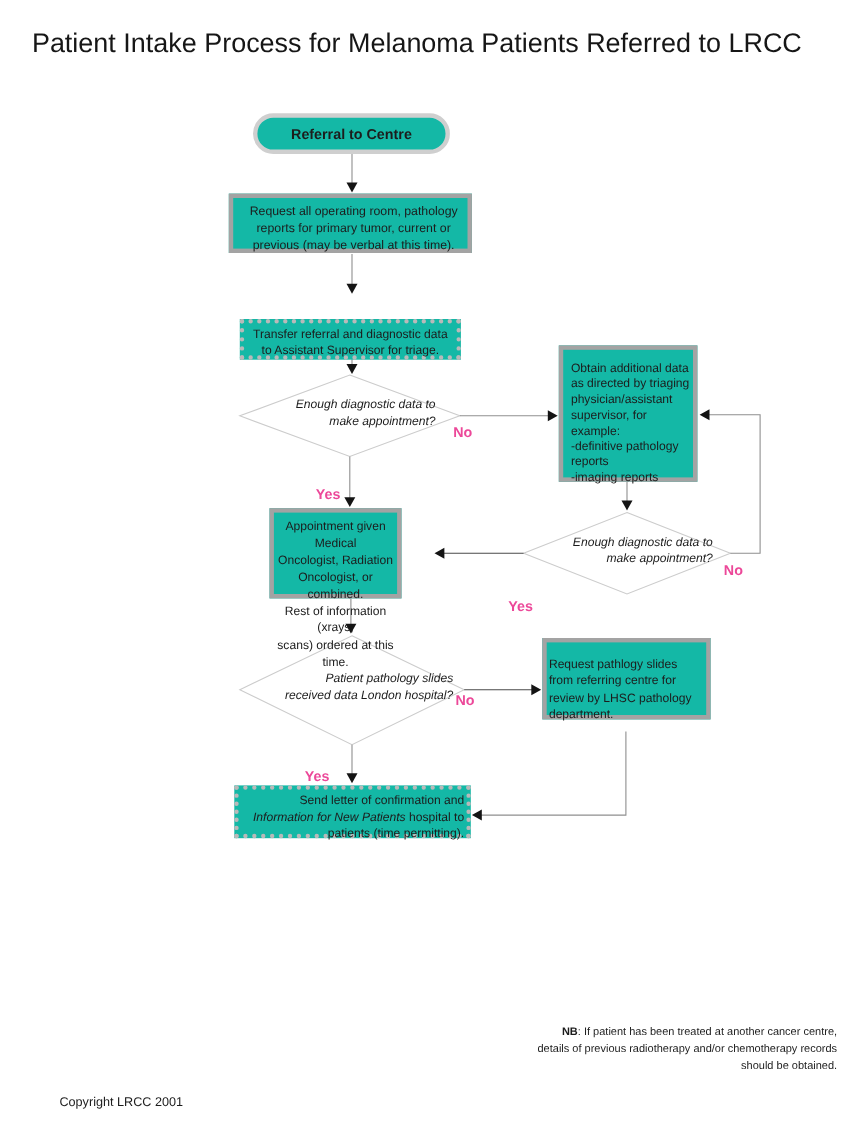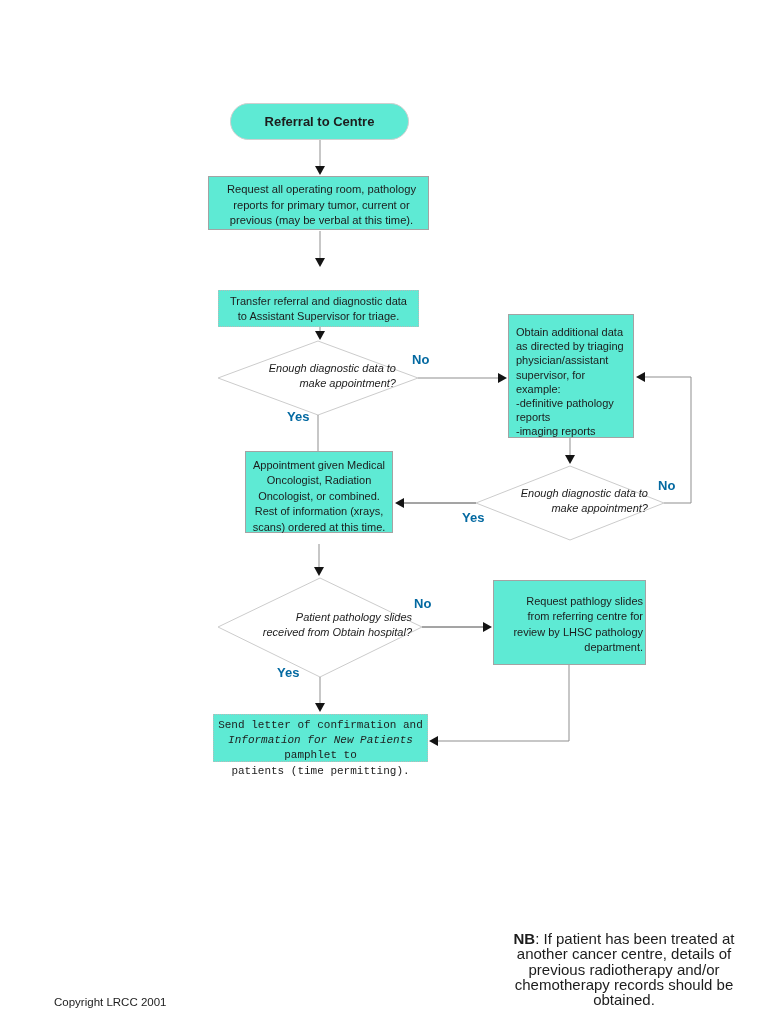--- a/index.html
+++ b/index.html
@@ -2,52 +2,53 @@
 <html><head>
 <meta charset="utf-8">
 <style>
   html,body { margin:0; padding:0; }
   body { width:770px; height:1024px; background:#ffffff; position:relative;
          font-family:"Liberation Sans","DejaVu Sans",sans-serif; color:#1c1c1c; overflow:hidden; }
   .canvas { position:absolute; left:0; top:0; width:770px; height:1024px; }
   .title { position:absolute; left:29px; top:26px; font-size:24.5px; font-weight:400;
            color:#161616; letter-spacing:0px; white-space:nowrap; }
   svg.wires { position:absolute; left:0; top:0; z-index:0; }
-  .node { position:absolute; box-sizing:border-box; background:#5eead4; border:1px solid #a3a3a3;
+  .node { position:absolute; box-sizing:border-box; background:#14b8a6; border:4px solid #a3a3a3;
           font-size:11px; line-height:15.2px; white-space:pre-line; z-index:2; }
   .start { left:230px; top:103px; width:179px; height:37px; border-radius:18.5px;
            display:flex; align-items:center; justify-content:center;
            font-weight:bold; font-size:13px; white-space:normal; border-color:#cfcfcf; }
   .b-request   { left:208px; top:176px; width:221px; height:54px; padding:5px 4px 0 10px; text-align:center; line-height:15.5px; font-size:11.2px; }
   .b-transfer  { left:218px; top:268px; width:201px; height:37px; padding:3px 2px 0 2px; text-align:center; border-style:dotted; border-color:#b9b9b9;margin-top:22px; }
   .b-obtain    { left:508px; top:314px; width:126px; height:124px; padding:10px 2px 0 7px; text-align:left; line-height:14.2px; }
-  .b-appt      { left:245px; top:451px; width:148px; height:82px; padding:6px 1px 0 1px; text-align:center; line-height:15.4px; }
-  .b-reqslides { left:493px; top:580px; width:153px; height:85px; padding:13px 2px 0 2px; text-align:right; line-height:15.4px; }
-  .b-send      { left:213px; top:714px; width:215px; height:48px; padding:3px 2px 0 2px; text-align:center; border-style:dotted; border-color:#b9b9b9; white-space:normal;font-family:Liberation Mono, monospace; }
+  .b-appt      { left:245px; top:462px; width:120px; height:82px; padding:6px 1px 0 1px; text-align:center; line-height:15.4px; }
+  .b-reqslides { left:493px; top:580px; width:153px; height:74px; padding:13px 2px 0 2px; text-align:left; line-height:15.4px; }
+  .b-send      { left:213px; top:714px; width:215px; height:48px; padding:3px 2px 0 2px; text-align:right; border-style:dotted; border-color:#b9b9b9; white-space:normal; }
   .dtext { position:absolute; z-index:2; text-align:right; font-style:italic; font-size:11px;
            line-height:15px; white-space:pre-line; }
   .d1t { left:240px; top:361px; width:156px; }
   .d2t { left:492px; top:486px; width:156px; }
   .d3t { left:228px; top:610px; width:184px; }
-  .blabel { position:absolute; z-index:2; font-weight:bold; font-size:13px; color:#0369a1; }
+  .blabel { position:absolute; z-index:2; font-weight:bold; font-size:13px; color:#ec4899;margin-top:33px; }
   .no1  { left:412px; top:352px; }
   .yes1 { left:287px; top:409px; }
   .no2  { left:658px; top:478px; }
   .yes2 { left:462px; top:510px; }
   .no3  { left:414px; top:596px; }
   .yes3 { left:277px; top:665px; }
-  .nb-note { position:absolute; left:487px; top:931px; width:274px; text-align:center;
-             font-size:15px; line-height:15.3px; color:#1c1c1c; z-index:2; }
+  .nb-note { position:absolute; left:487px; top:931px; width:274px; text-align:right;
+             font-size:10px; line-height:15.3px; color:#1c1c1c; z-index:2; }
   .copyright { position:absolute; left:13px; top:996px; font-size:11.5px; z-index:2;margin-left:41px; }
 </style>
 </head>
 <body>
 
 <div class="canvas">
 
+  <div class="title">Patient Intake Process for Melanoma Patients Referred to LRCC</div>
 
   <svg class="wires" width="770" height="1024" viewBox="0 0 770 1024">
 
     <polygon points="318,341 418,378 318,415 218,378" fill="#ffffff" stroke="#cccccc" stroke-width="1"></polygon>
     <polygon points="570,466 664,503 570,540 476,503" fill="#ffffff" stroke="#cccccc" stroke-width="1"></polygon>
     <polygon points="320,578 422,627 320,677 218,627" fill="#ffffff" stroke="#cccccc" stroke-width="1"></polygon>
 
     <line x1="320" y1="140" x2="320" y2="167" stroke="#8f8f8f"></line>
     <line x1="320" y1="231" x2="320" y2="259" stroke="#8f8f8f"></line>
     <line x1="320" y1="306" x2="320" y2="332" stroke="#8f8f8f"></line>
@@ -91,28 +92,28 @@
 -imaging reports</div>
   <div class="node b-appt">Appointment given Medical
 Oncologist, Radiation
 Oncologist, or combined.
 Rest of information (xrays,
 scans) ordered at this time.</div>
   <div class="node b-reqslides">Request pathlogy slides
 from referring centre for
 review by LHSC pathology
 department.</div>
-  <div class="node b-send"><span>Send letter of confirmation and</span><br><em>Information for New Patients</em><span> pamphlet to</span><br><span>patients (time permitting).</span></div>
+  <div class="node b-send"><span>Send letter of confirmation and</span><br><em>Information for New Patients</em><span> hospital to</span><br><span>patients (time permitting).</span></div>
 
   <div class="dtext d1t">Enough diagnostic data to
 make appointment?</div>
   <div class="dtext d2t">Enough diagnostic data to
 make appointment?</div>
   <div class="dtext d3t">Patient pathology slides
-received from Obtain hospital?</div>
+received data London hospital?</div>
 
   <div class="blabel no1">No</div>
   <div class="blabel yes1">Yes</div>
   <div class="blabel no2">No</div>
   <div class="blabel yes2">Yes</div>
   <div class="blabel no3">No</div>
   <div class="blabel yes3">Yes</div>
 
   <div class="nb-note"><b>NB</b><span>: If patient has been treated at another cancer centre, details of previous radiotherapy and/or chemotherapy records should be obtained.</span></div>
   <div class="copyright">Copyright LRCC 2001</div>

